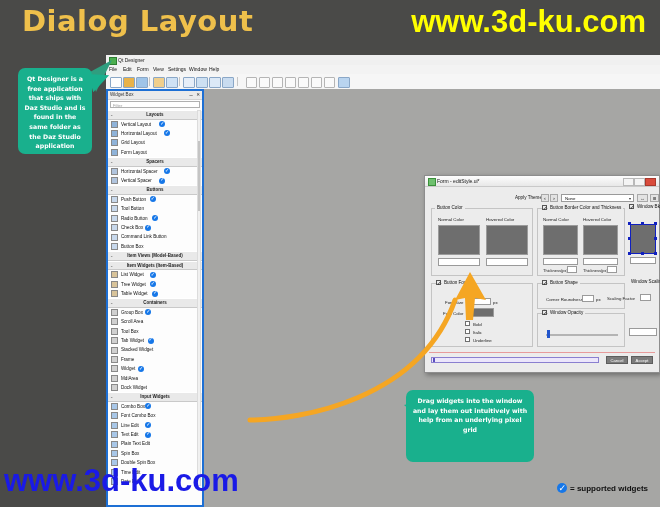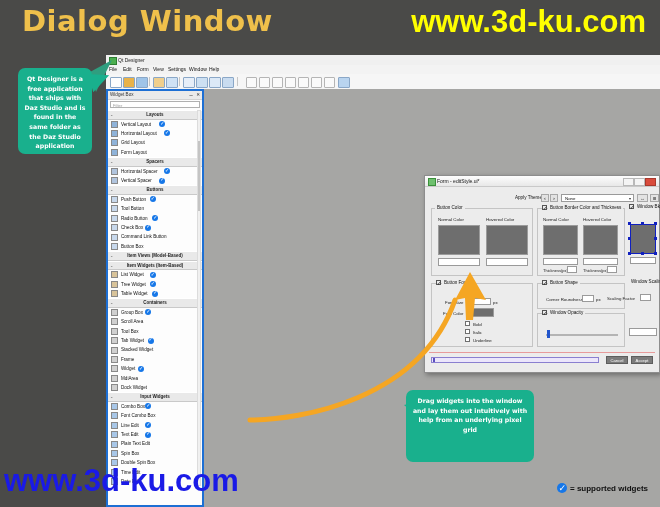--- a/index.html
+++ b/index.html
@@ -91,21 +91,21 @@
   #wm-bottom{position:absolute;left:4px;top:463px;font-size:31px;font-weight:bold;color:#1a1ae6;font-family:"Liberation Sans",sans-serif;}
   #legend{position:absolute;right:12px;top:483px;display:flex;align-items:center;gap:3px;}
   #legend-dot{width:10px;height:10px;border-radius:50%;background:#1677e8;position:relative;}
   #legend-dot::after{content:"\2713";position:absolute;left:1.5px;top:-2px;font-size:9px;color:#fff;line-height:14px;}
   #legend-text{font-size:8px;color:#111;font-weight:bold;}
 </style>
 </head>
 <body>
 
 <div id="banner">
-  <div id="banner-title">Dialog Window</div>
+  <div id="banner-title">Dialog Layout</div>
   <div id="banner-site">www.3d-ku.com</div>
 </div>
 
 <div id="qt-window">
 
   <div id="qt-titlebar">
     <div id="qt-titlebar-icon"></div>
     <div id="qt-titlebar-text">Qt Designer</div>
   </div>
 

